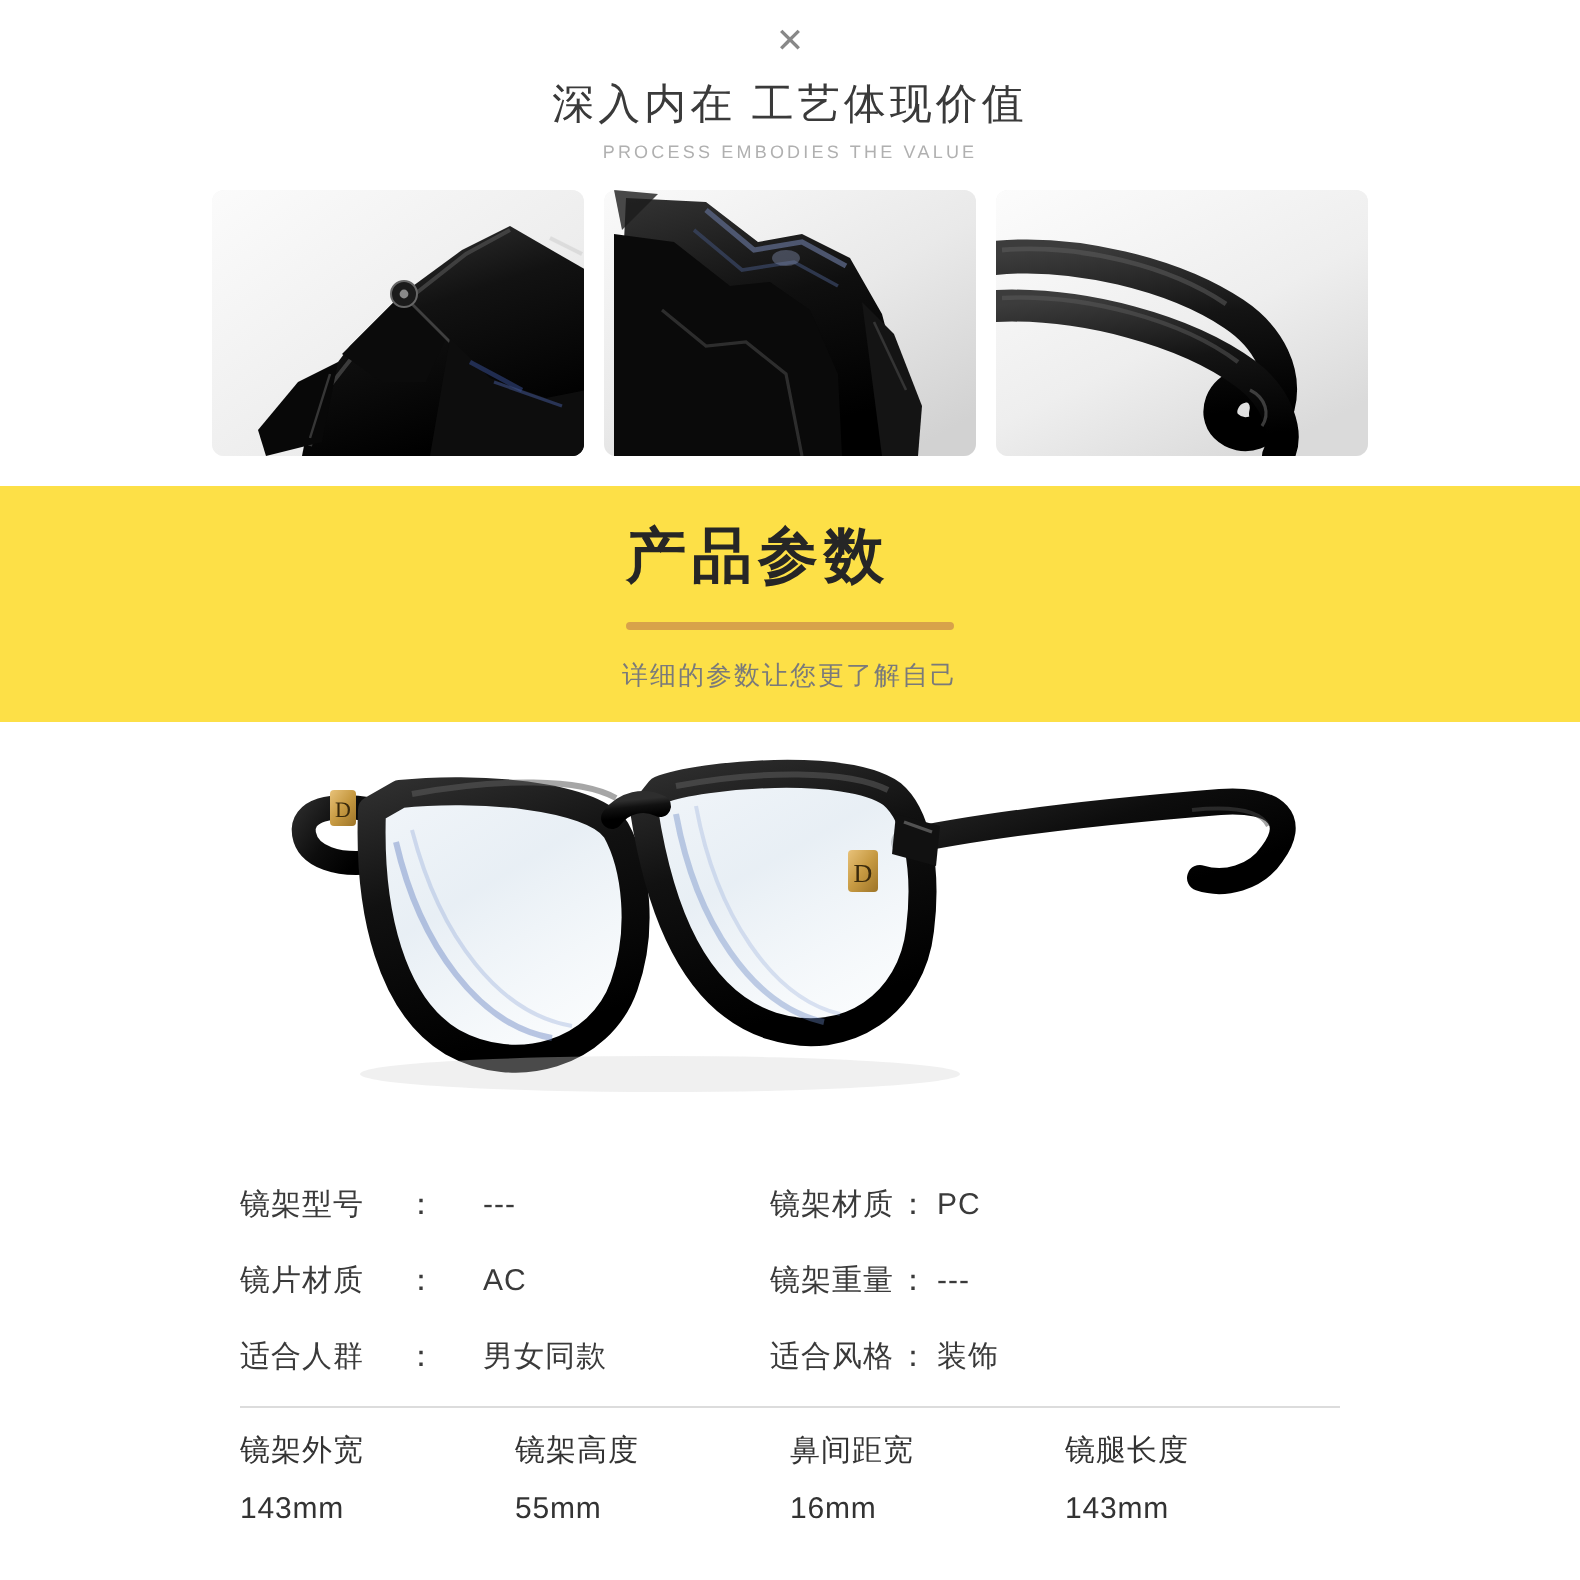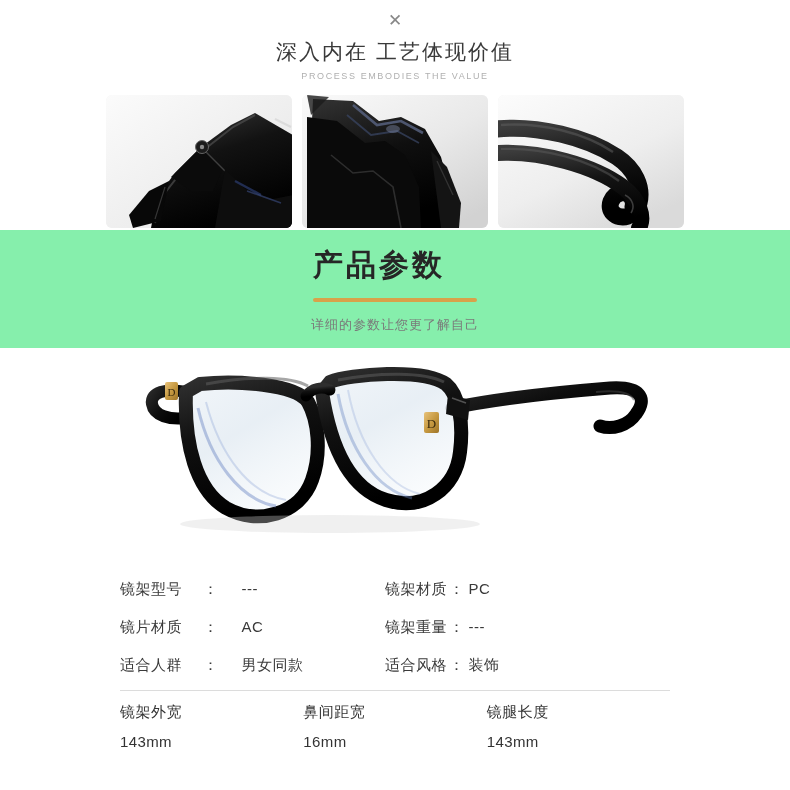--- a/index.html
+++ b/index.html
@@ -53,23 +53,23 @@
     height: 133px;
     border-radius: 6px;
     overflow: hidden;
     position: relative;
     background: #f3f3f3;
   }
   .photo svg { display: block; width: 100%; height: 100%; }
 
   
   .params-banner {
-    margin-top: 2px;
+    margin-top: 15px;
     height: 118px;
-    background: #86efac;
+    background: #fde047;
     display: flex;
     flex-direction: column;
     align-items: center;
     justify-content: center;
   }
   .params-title {
     position: relative;
     font-size: 30px;
     color: #262626;
     letter-spacing: 3px;
@@ -371,20 +371,24 @@
   </div>
 
   <div class="divider"></div>
 
   <div class="measure">
     <div class="measure-col">
       <div class="measure-name">镜架外宽</div>
       <div class="measure-val">143mm</div>
     </div>
     <div class="measure-col">
+      <div class="measure-name">镜架高度</div>
+      <div class="measure-val">55mm</div>
+    </div>
+    <div class="measure-col">
       <div class="measure-name">鼻间距宽</div>
       <div class="measure-val">16mm</div>
     </div>
     <div class="measure-col">
       <div class="measure-name">镜腿长度</div>
       <div class="measure-val">143mm</div>
     </div>
   </div>
 
 

